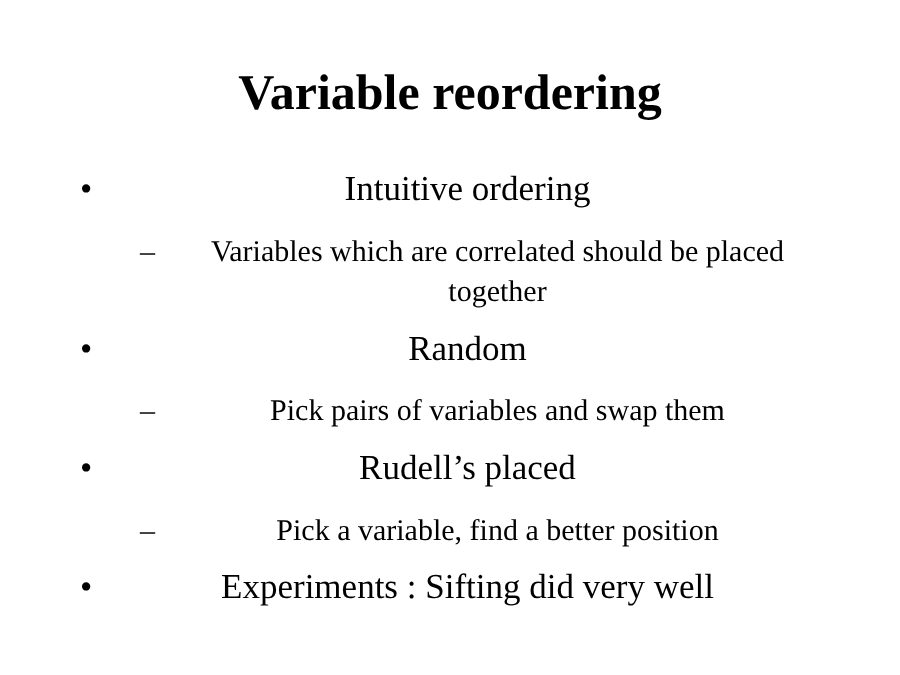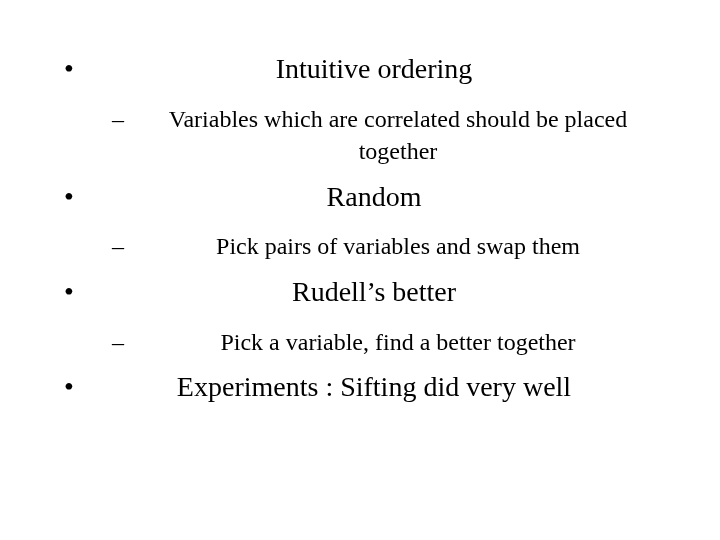--- a/index.html
+++ b/index.html
@@ -10,20 +10,21 @@
   ul.bullets > li { position: relative; padding-left: 28px; font-size: 28px; margin-bottom: 4px; line-height: 1.35; text-align: center; }
   ul.bullets > li::before { content: "•"; position: absolute; left: 4px; top: 0; font-size: 28px; }
   ul.sub { list-style: none; margin: 2px 0 10px 0; }
   ul.sub > li { position: relative; padding-left: 48px; font-size: 24px; line-height: 1.35; margin-top: 15px; }
   ul.sub > li::before { content: "–"; position: absolute; left: 24px; top: 0; font-size: 24px; }
 </style>
 </head>
 <body>
 
 <div class="slide">
+  <h1 class="title">Variable reordering</h1>
   <ul class="bullets">
 
     <li>
       <span>Intuitive ordering</span>
       <ul class="sub">
         <li>
           <span>Variables which are correlated should be placed together</span>
         </li>
       </ul>
     </li>
@@ -31,24 +32,24 @@
     <li>
       <span>Random</span>
       <ul class="sub">
         <li>
           <span>Pick pairs of variables and swap them</span>
         </li>
       </ul>
     </li>
 
     <li>
-      <span>Rudell’s better</span>
+      <span>Rudell’s placed</span>
       <ul class="sub">
         <li>
-          <span>Pick a variable, find a better together</span>
+          <span>Pick a variable, find a better position</span>
         </li>
       </ul>
     </li>
 
     <li>
       <span>Experiments : Sifting did very well</span>
     </li>
 
   </ul>
 </div>

